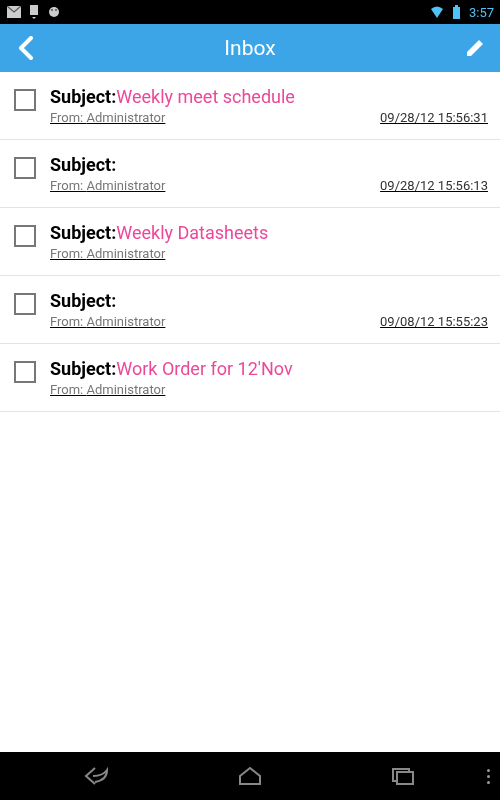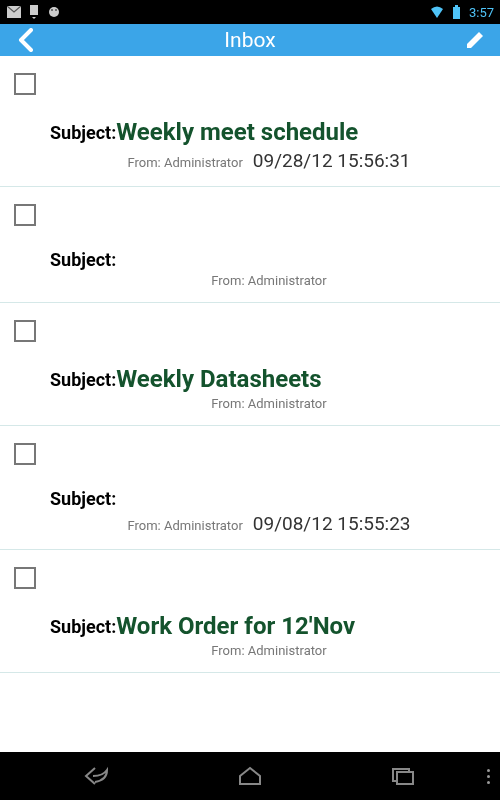--- a/index.html
+++ b/index.html
@@ -12,21 +12,21 @@
       justify-content: space-between;
       padding: 0 6px;
       color: #fff;
       font-size: 13px;
     }
     .status-left { display: flex; gap: 4px; align-items: center; }
     .status-right { display: flex; gap: 4px; align-items: center; color: #4fc3f7; }
     .status-ico { width: 16px; height: 16px; display: inline-flex; align-items: center; justify-content: center; }
 
     .app-bar {
-      height: 32px;
+      height: 48px;
       background: #3ba5e8;
       display: flex;
       align-items: center;
       justify-content: space-between;
       padding: 0 10px;
       color: #fff;
     }
     .app-bar .title { flex: 1; text-align: center; font-size: 21px; font-weight: 400; }
     .back-btn, .compose-btn { width: 30px; height: 30px; display: flex; align-items: center; justify-content: center; }
 
@@ -39,26 +39,26 @@
       gap: 14px;
     }
     .chk {
       width: 22px; height: 22px;
       border: 2px solid #777;
       margin-top: 3px;
       flex-shrink: 0;
       background: #fff;
     }
     .content { flex: 1; min-width: 0; }
-    .subject-line { display: flex; align-items: center; margin-top: 48px; }
+    .subject-line { display: flex; align-items: flex-end; }
     .subject-label { font-weight: 700; font-size: 18px; color: #000; }
-    .subject-text { font-weight: 700; font-size: 24px; color: #14532d; white-space: nowrap; overflow: hidden; text-overflow: ellipsis; }
-    .second-line { display: flex; justify-content: center; align-items: baseline; margin-top: 3px; gap: 10px; }
+    .subject-text { font-weight: 400; font-size: 18px; color: #ec4899; white-space: nowrap; overflow: hidden; text-overflow: ellipsis; }
+    .second-line { display: flex; justify-content: space-between; align-items: baseline; margin-top: 3px; gap: 10px; text-decoration: underline; }
     .from { font-size: 13px; color: #777; white-space: nowrap; }
-    .ts { font-size: 19px; color: #333; white-space: nowrap; }
+    .ts { font-size: 13px; color: #333; white-space: nowrap; }
 
     .nav-bar {
       position: absolute;
       bottom: 0; left: 0; right: 0;
       height: 48px;
       background: #000;
       display: flex;
       align-items: center;
       justify-content: space-around;
       padding: 0 20px;
@@ -137,20 +137,21 @@
     </div>
     </div>
     <div class="row">
     <div class="chk"></div>
     <div class="content">
       <div class="subject-line">
         <span class="subject-label">Subject: </span>
       </div>
       <div class="second-line">
         <span class="from"><span>From: </span><span>Administrator</span></span>
+        <span class="ts">09/28/12 15:56:13</span>
       </div>
     </div>
     </div>
     <div class="row">
     <div class="chk"></div>
     <div class="content">
       <div class="subject-line">
         <span class="subject-label">Subject: </span>
           <span class="subject-text">Weekly Datasheets</span>
       </div>

